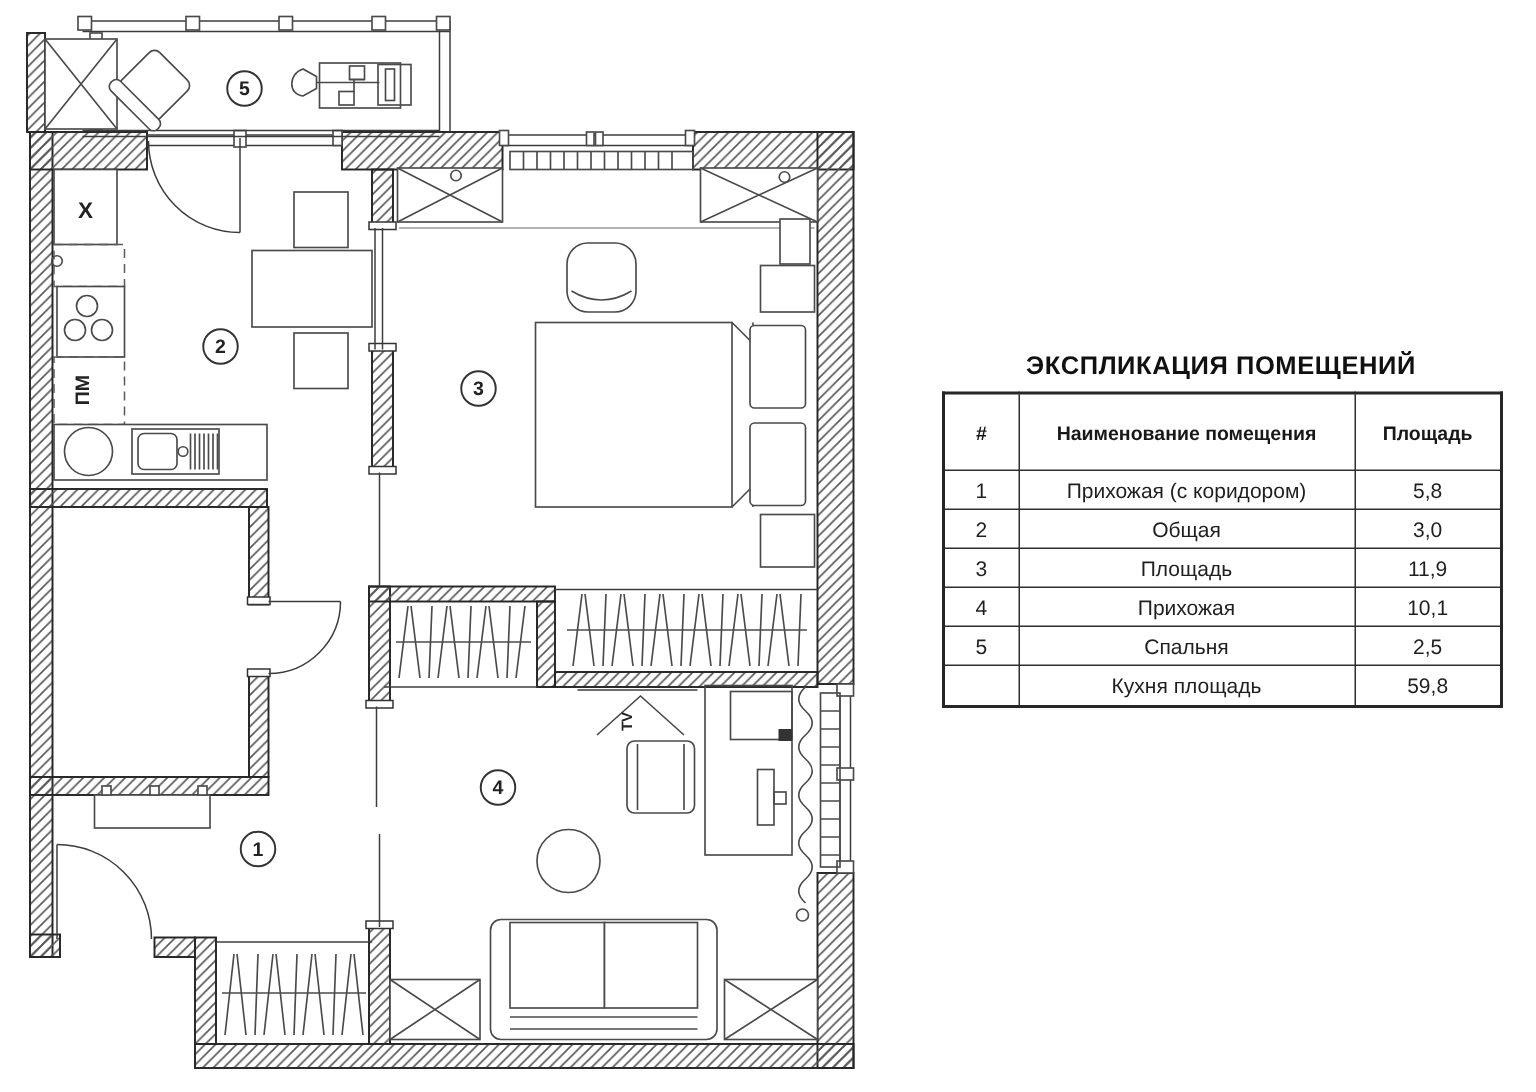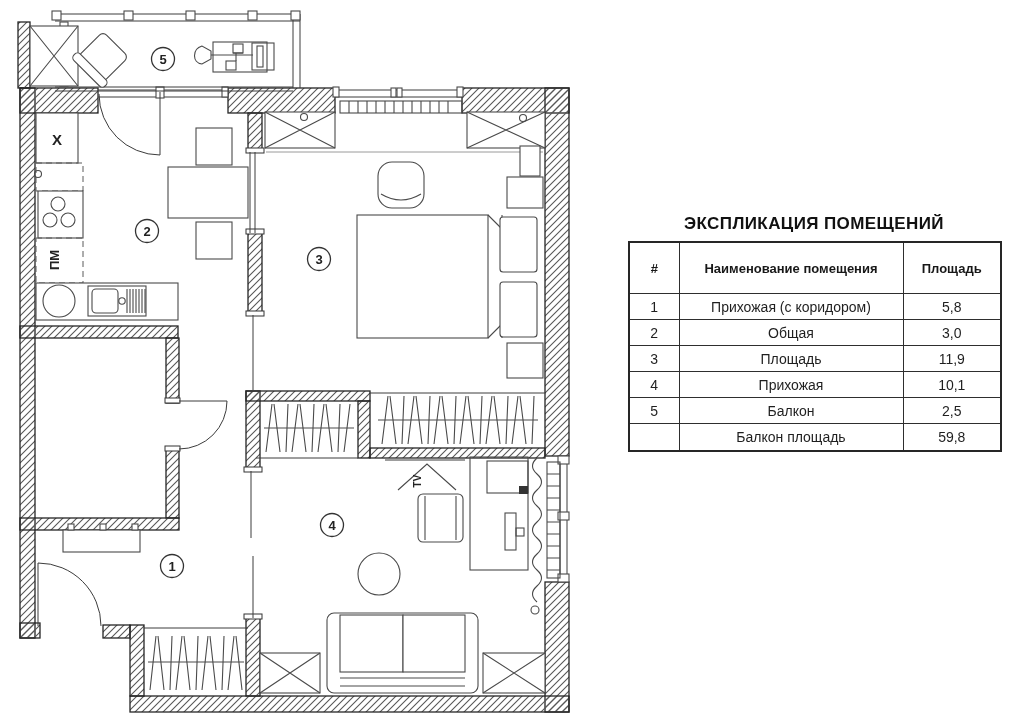--- a/index.html
+++ b/index.html
@@ -1,19 +1,19 @@
 <!DOCTYPE html>
 <html><head>
 <meta charset="utf-8">
 <style>
   html,body{margin:0;padding:0;background:#fff;}
   body{position:relative;width:1024px;height:728px;overflow:hidden;
        font-family:"Liberation Sans", sans-serif;color:#1c1c1c;}
   #plan{position:absolute;left:0;top:0;}
-  .panel{position:absolute;left:628px;top:214px;width:372px;}
+  .panel{position:absolute;left:628px;top:234px;width:372px;}
   .tbl-title{font-size:17px;font-weight:bold;text-align:center;letter-spacing:.4px;
              margin:0 0 7px 0;color:#111;}
   table.rooms{border-collapse:collapse;width:100%;table-layout:fixed;border:2px solid #262626;}
   table.rooms th,table.rooms td{border:1.5px solid #2e2e2e;text-align:center;
              vertical-align:middle;padding:0 4px;overflow:hidden;}
   table.rooms th{height:50px;font-size:13px;font-weight:bold;color:#181818;}
   table.rooms td{height:25px;font-size:14px;color:#1f1f1f;}
   col.c-num{width:50px;} col.c-name{width:224px;} col.c-area{width:98px;}
   tr.total td{height:26px;}
   
@@ -337,23 +337,23 @@
         <td>Площадь</td>
         <td>11,9</td>
       </tr>
       <tr>
         <td>4</td>
         <td>Прихожая</td>
         <td>10,1</td>
       </tr>
       <tr>
         <td>5</td>
-        <td>Балкон</td>
+        <td>Спальня</td>
         <td>2,5</td>
       </tr>
       <tr class="total">
         <td></td>
-        <td>Балкон площадь</td>
+        <td>Кухня площадь</td>
         <td>59,8</td>
       </tr>
     </tbody>
   </table>
 </div>
 
 </body></html>

